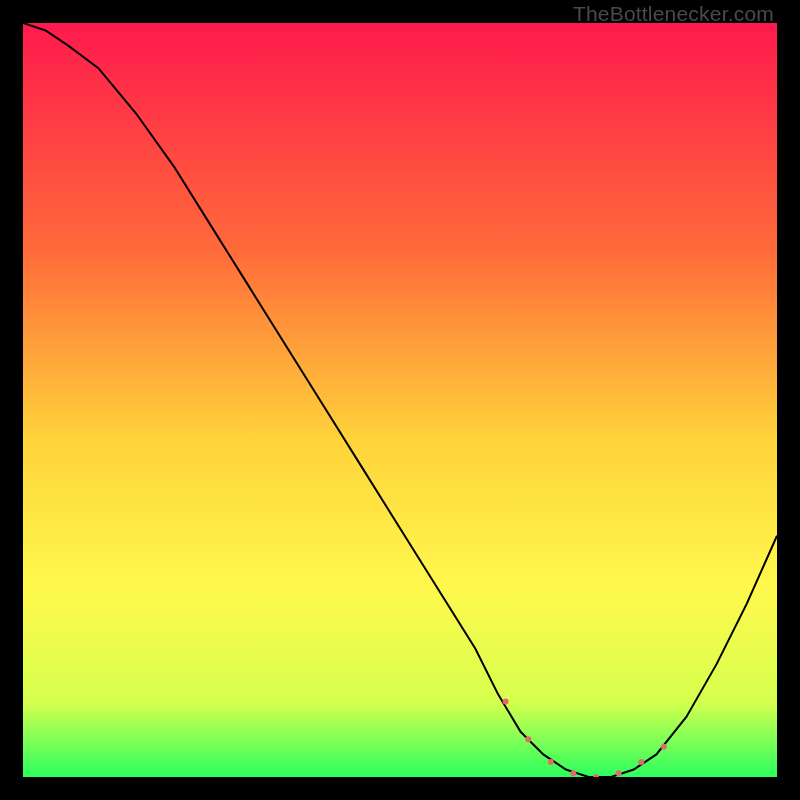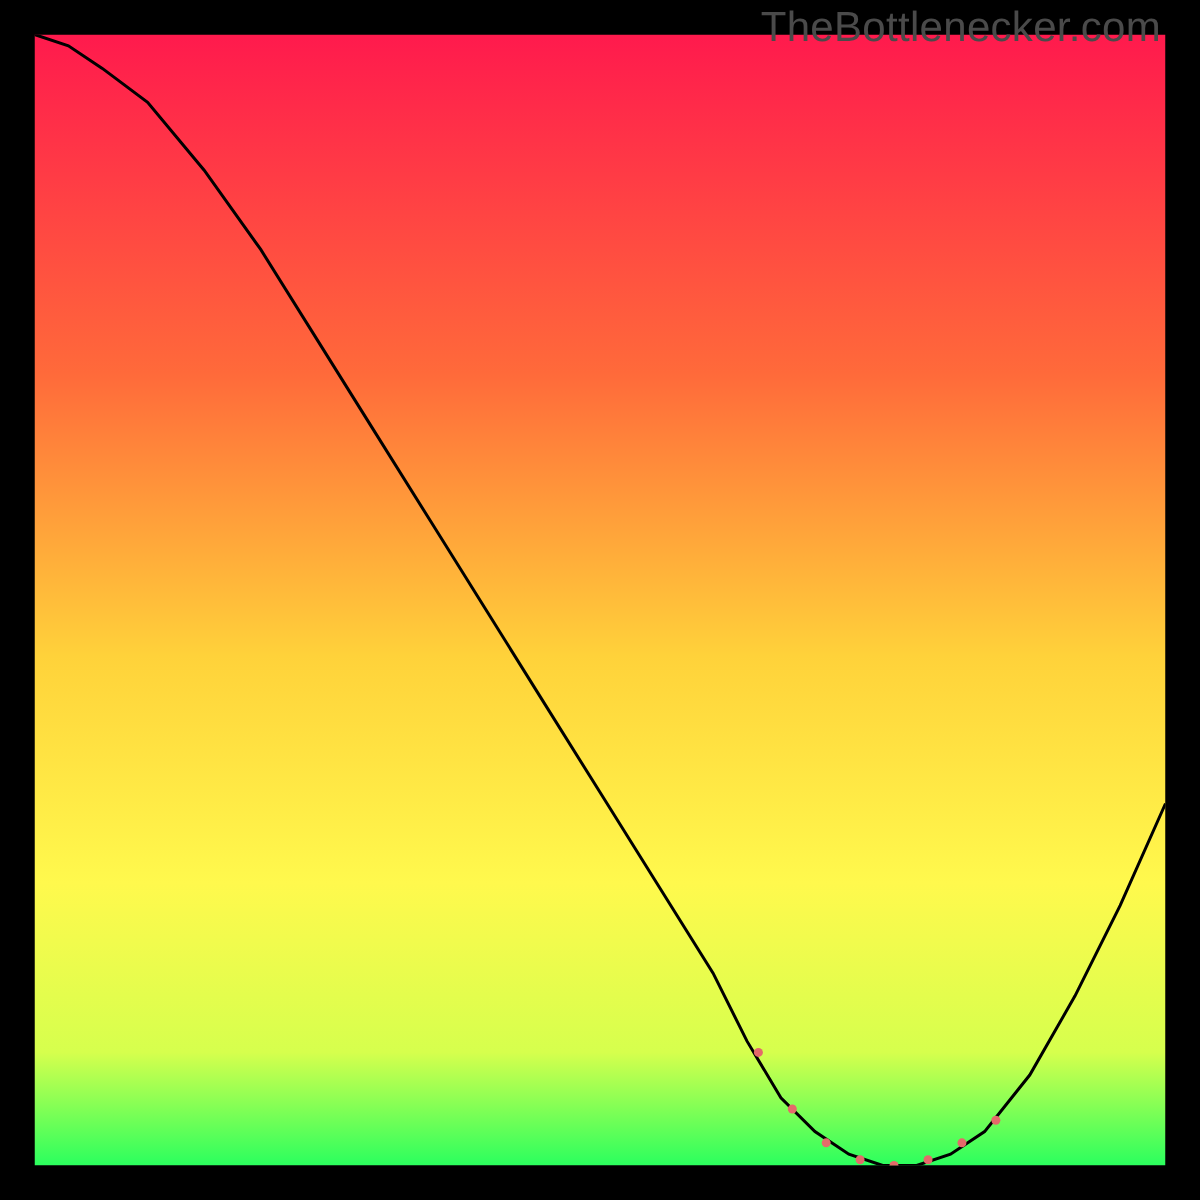--- a/index.html
+++ b/index.html
@@ -24,21 +24,21 @@
     left: 0;
     top: 0;
     width: 754px;
     height: 754px;
   }
   .watermark {
     position: absolute;
     top: 2px;
     right: 26px;
     color: #4a4a4a;
-    font-size: 28px;
+    font-size: 21px;
     font-weight: 500;
     letter-spacing: 0.2px;
     user-select: none;
   }
 </style>
 </head>
 <body>
 
 <div class="frame">
   <svg class="plot-area" viewBox="0 0 754 754" preserveAspectRatio="none">

